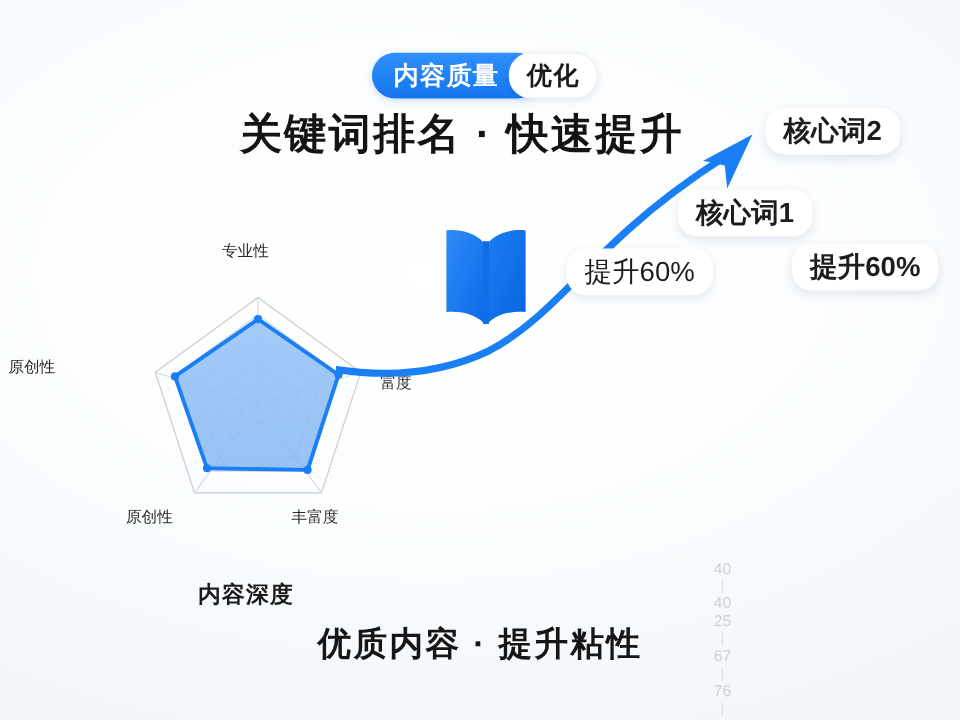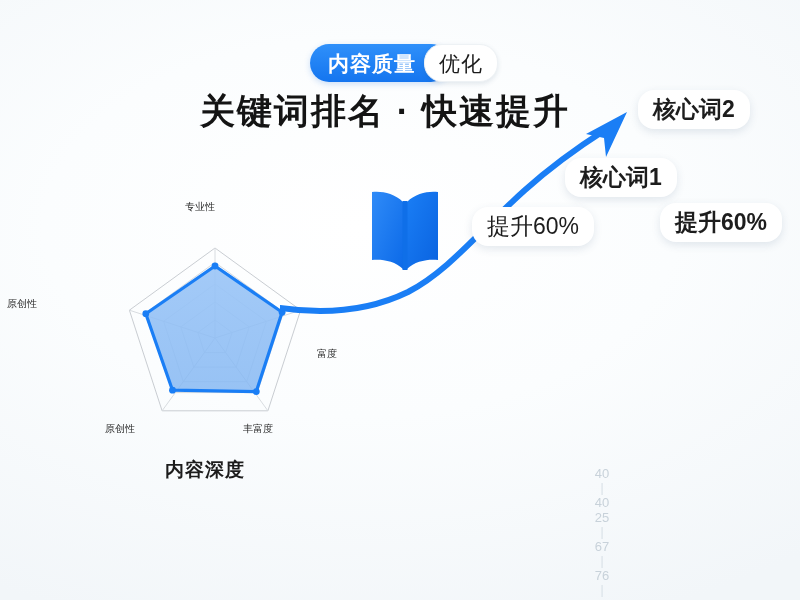--- a/index.html
+++ b/index.html
@@ -34,44 +34,44 @@
     line-height:1;
   }
   .badge-chip{
     position:relative;z-index:2;margin-left:-26px;
     height:36px;border-radius:18px;background:#ffffff;
     display:flex;align-items:center;padding:0 14px;
     border:1px solid #eef2f5;
     box-shadow:0 2px 5px rgba(40,70,110,.12);
   }
   .badge-chip span{
-    color:#1b1b1b;font-size:21px;font-weight:400;letter-spacing:1px;line-height:1;
+    color:#1b1b1b;font-size:21px;font-weight:700;letter-spacing:1px;line-height:1;
   }
 
   
   .main-title{
     position:absolute;left:0;top:88px;width:800px;
     text-align:center;
     font-size:35px;font-weight:700;color:#141414;
     letter-spacing:2px;
     transform:translateX(-15px);
   }
   .bottom-caption{
     position:absolute;left:0;top:518px;width:800px;
     text-align:center;
     font-size:28px;font-weight:700;color:#161616;letter-spacing:2px;
   }
 
   
   .radar-box{position:absolute;left:45px;top:215px;width:340px;height:250px;}
   .radar-label{
-    position:absolute;font-size:10px;color:#2b2b2b;white-space:nowrap;
+    position:absolute;font-size:13px;color:#2b2b2b;white-space:nowrap;
   }
   .depth-label{
-    position:absolute;left:165px;top:457px;
+    position:absolute;left:165px;top:483px;
     font-size:19px;font-weight:700;color:#1c1c1c;letter-spacing:1px;
   }
 
   
   .arrow-svg{position:absolute;left:280px;top:100px;width:500px;height:250px;}
 
   
   .book{position:absolute;left:368px;top:186px;width:74px;height:88px;}
 
   
@@ -141,21 +141,21 @@
       <g fill="#1a7ef5">
         <circle cx="170" cy="51" r="3.4"></circle>
         <circle cx="237.1" cy="97.3" r="3.4"></circle>
         <circle cx="211.3" cy="176.6" r="3.4"></circle>
         <circle cx="127.5" cy="175.2" r="3.4"></circle>
         <circle cx="100.8" cy="98.7" r="3.4"></circle>
       </g>
     </svg>
 
     <div class="radar-label" style="left:140px;top:-15px;">专业性</div>
-    <div class="radar-label" style="left:272px;top:95px;margin-top:37px;">富度</div>
+    <div class="radar-label" style="left:272px;top:95px;">富度</div>
     <div class="radar-label" style="left:198px;top:207px;">丰富度</div>
     <div class="radar-label" style="left:60px;top:207px;">原创性</div>
     <div class="radar-label" style="left:-38px;top:82px;">原创性</div>
   </div>
 
   <div class="depth-label">内容深度</div>
 
   <svg class="arrow-svg" viewBox="0 0 500 250">
 
     <path d="M 0 208 C 55 216, 95 208, 128 192 C 170 170, 200 130, 245 90 C 275 63, 300 46, 325 30" fill="none" stroke="#1a7ef5" stroke-width="6" stroke-linecap="round"></path>
@@ -194,14 +194,15 @@
     <div class="tick-num">40</div>
     <div class="tick-num">25</div>
     <div class="tick-mark">|</div>
     <div class="tick-num">67</div>
     <div class="tick-mark">|</div>
     <div class="tick-num">76</div>
     <div class="tick-mark">|</div>
     <div class="tick-num">4</div>
   </div>
 
+  <div class="bottom-caption">优质内容 · 提升粘性</div>
 
 </div>
 
 </body></html>

